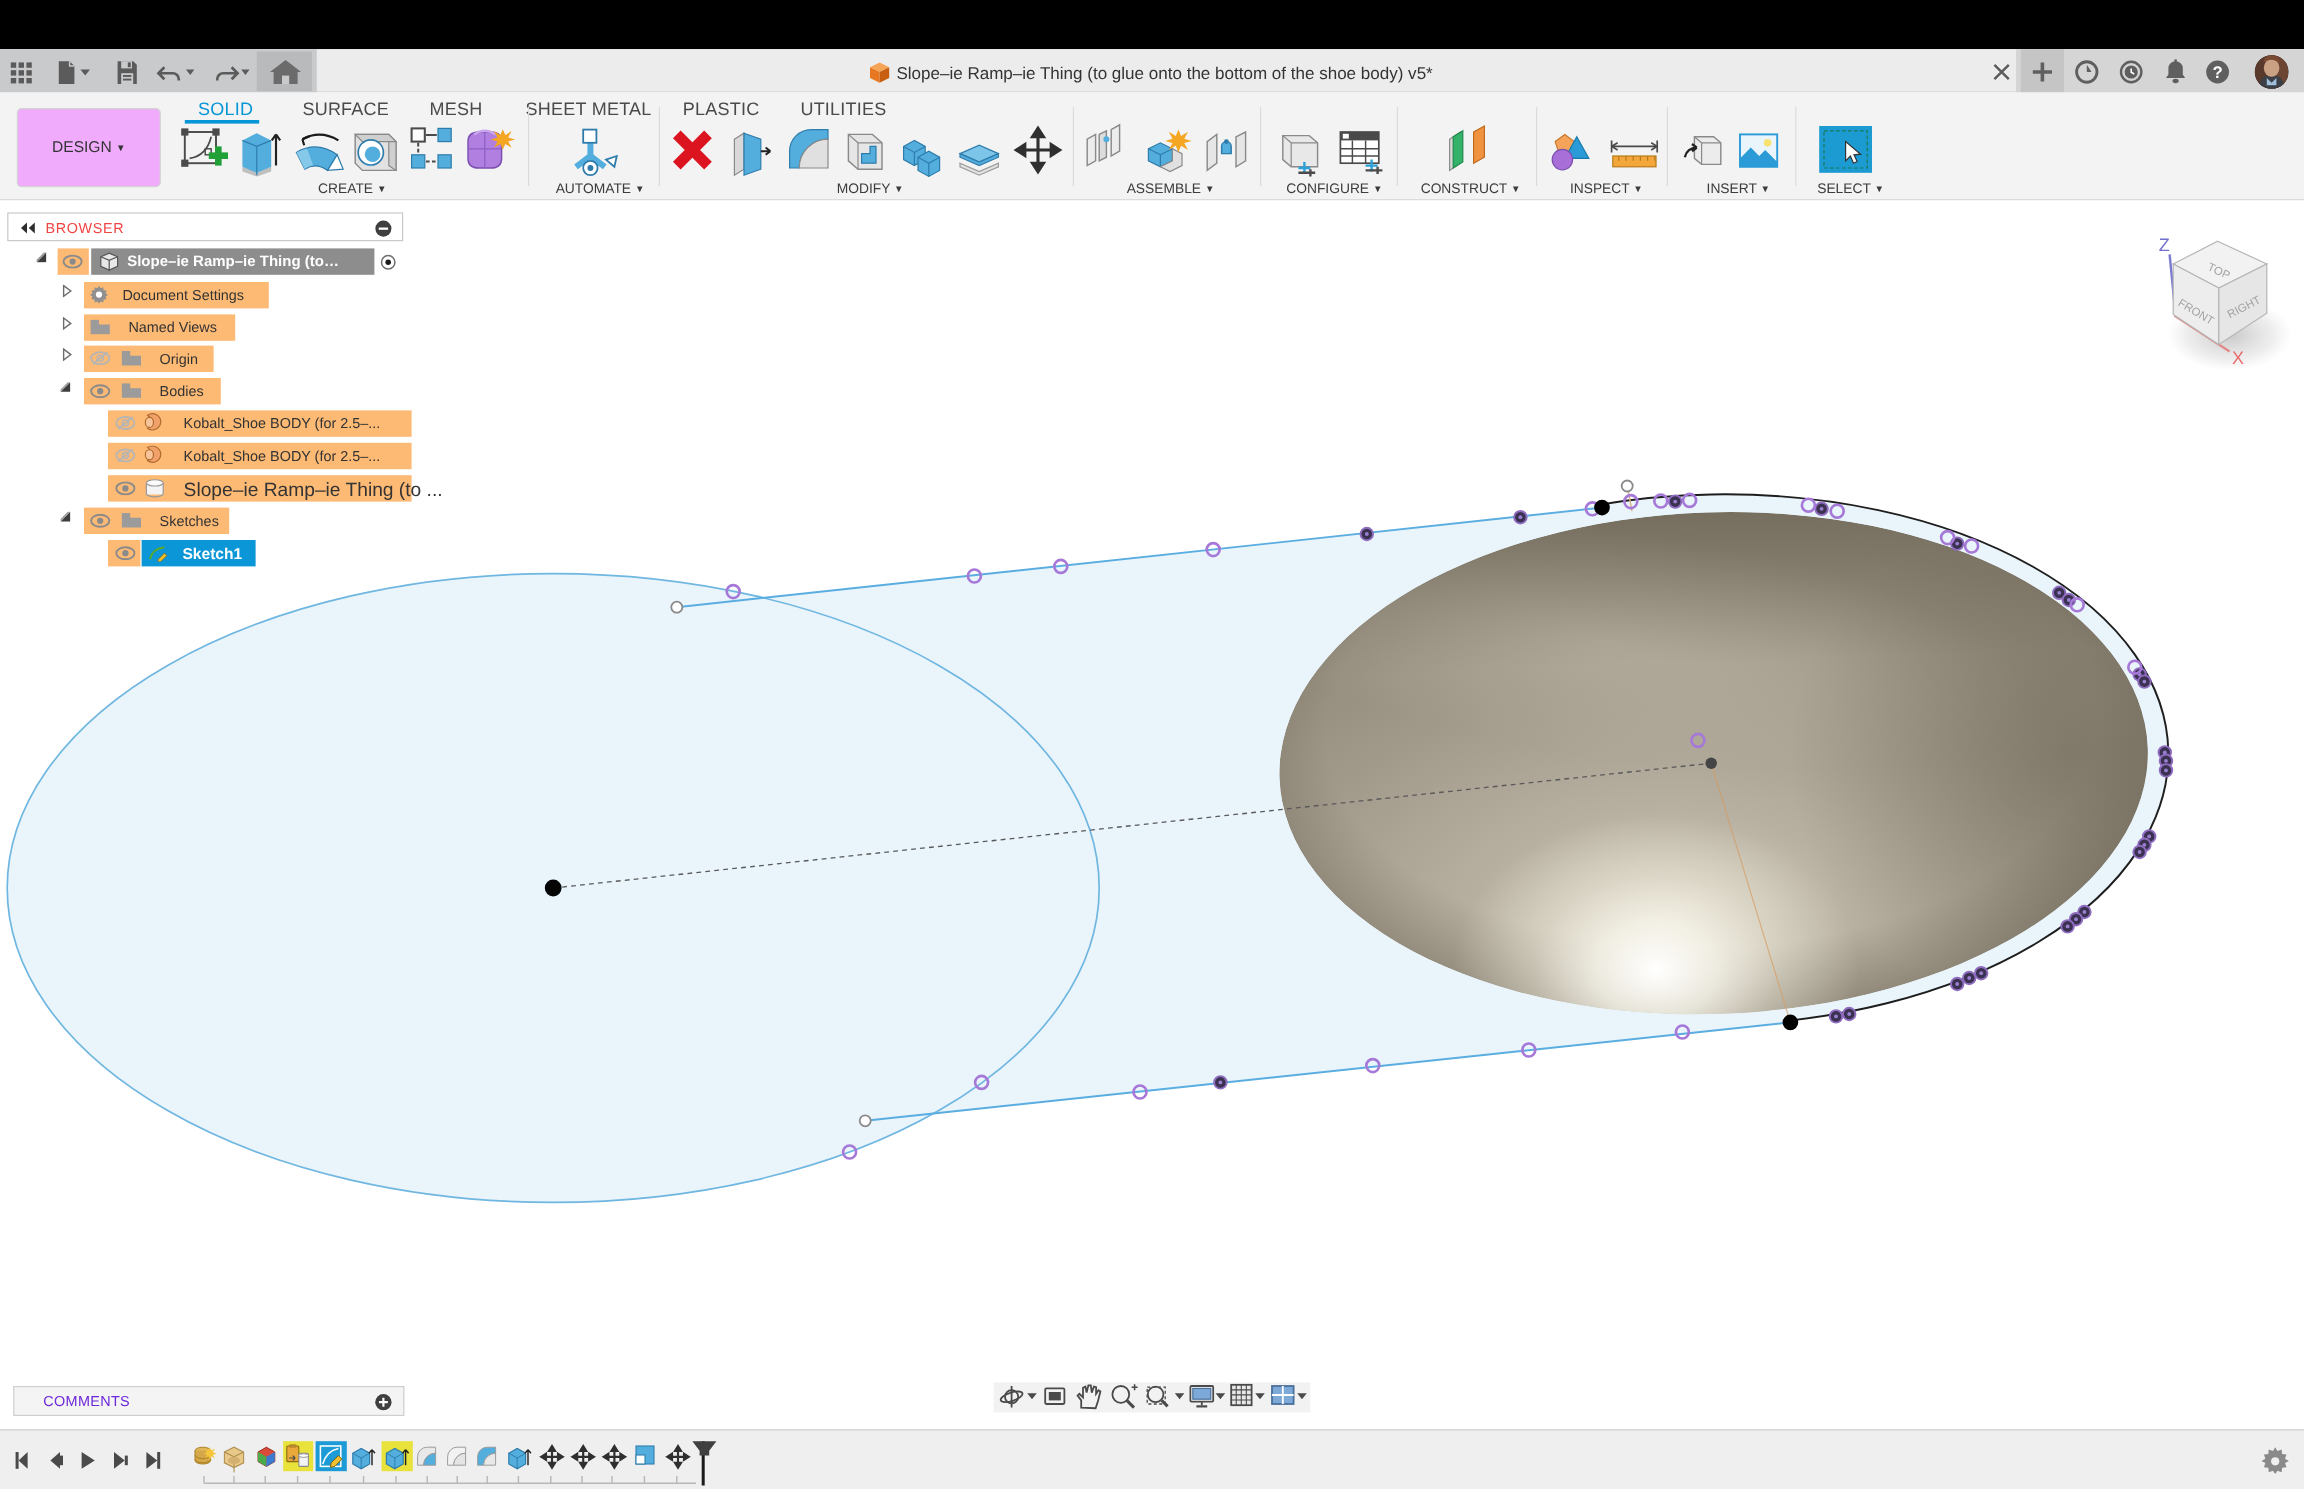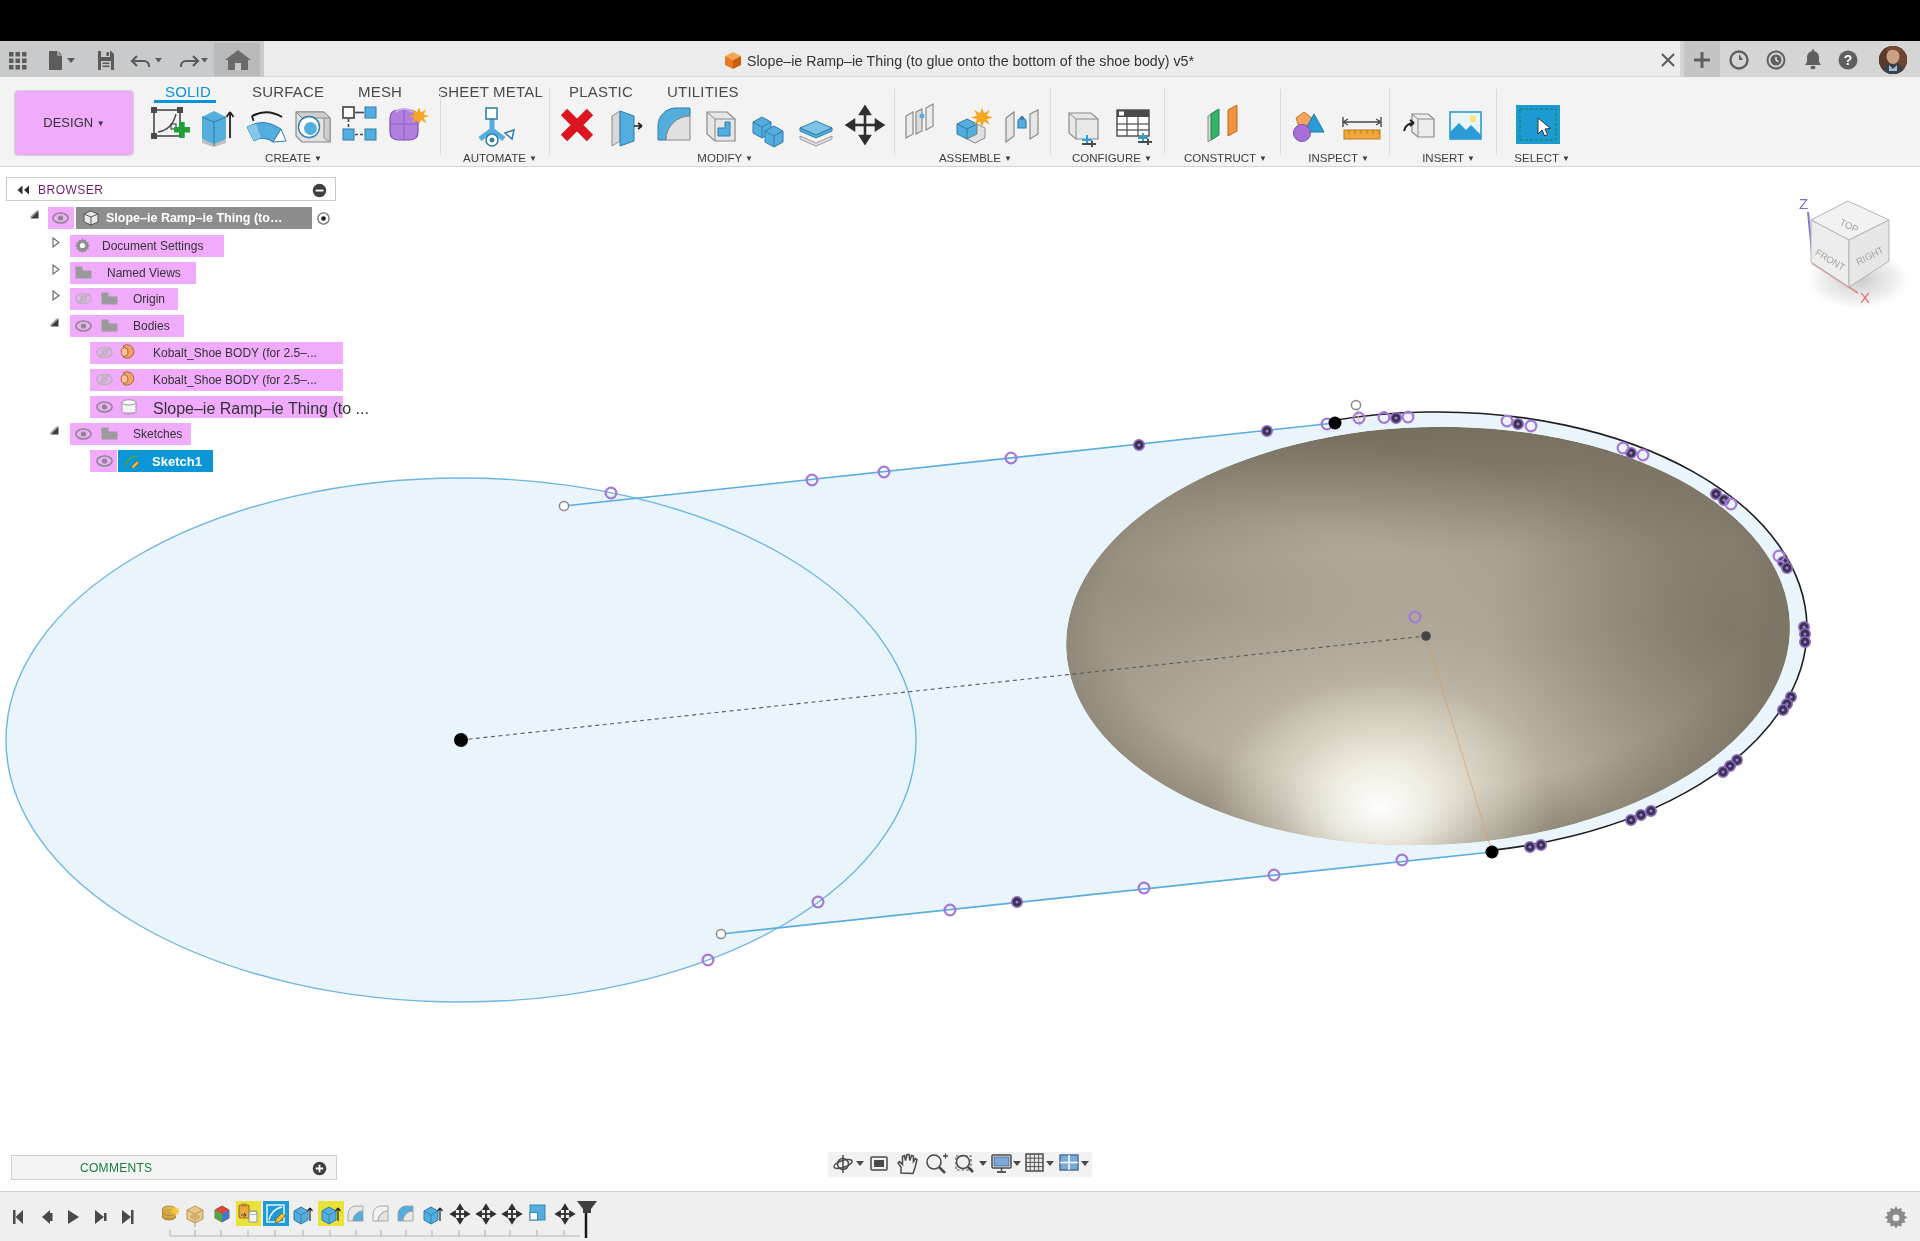--- a/index.html
+++ b/index.html
@@ -14,25 +14,25 @@
 .tab { position:absolute; top:6px; font-size:15px; color:#4a4a4a; letter-spacing:0.2px; }
 .tabactive { color:#0696d7; }
 #tabline { left:154px; top:23px; width:62px; height:3px; background:#0696d7; }
 #designbtn { left:14px; top:13px; width:120px; height:66px; background:#f0abfc; border:1px solid #d2d2d2; border-radius:4px; text-align:center; line-height:64px; font-size:13px; color:#333; }
 .gsep { position:absolute; top:12px; width:1px; height:66px; background:#dcdcdc; }
 .glabel { position:absolute; top:75px; font-size:11.5px; color:#3c3c3c; white-space:nowrap; text-align:right; }
 .caret { font-size:8px; vertical-align:1px; }
 #canvas { left:0; top:167px; width:1920px; height:1024px; background:#fff; }
 #browser { left:6px; top:10px; width:330px; }
 #bheader { position:absolute; left:0px; top:0px; width:330px; height:24px; background:#fff; border:1px solid #c9c9c9; }
-#bheader span.t { position:absolute; left:31px; top:5px; font-size:12px; color:#701a75; letter-spacing:0.5px; }
-.chip { position:absolute; background:#f0abfc; height:22px;text-decoration:underline; }
+#bheader span.t { position:absolute; left:31px; top:5px; font-size:12px; color:#ef4444; letter-spacing:0.5px; }
+.chip { position:absolute; background:#fdba74; height:22px;text-decoration:underline; }
 #timeline { left:0; top:1191px; width:1920px; height:50px; background:#efefef; border-top:1px solid #d0d0d0; }
 #comments { left:11px; top:988px; width:326px; height:25px; background:#f4f4f4; border:1px solid #cfcfcf; }
-#comments span { position:absolute; left:24px; top:5px; font-size:12px; color:#15803d; letter-spacing:0.3px;margin-left:44px; }
+#comments span { position:absolute; left:24px; top:5px; font-size:12px; color:#6d28d9; letter-spacing:0.3px; }
 #navbar { left:828px; top:985px; width:264px; height:25px; background:#f2f2f2; }
 </style>
 </head>
 <body>
 <div class="abs" id="blackbar"></div>
 
 <div class="abs" id="titlebar">
   <div class="abs" id="qat"></div>
   <div class="abs" id="homebtn"></div>
   <div class="abs" style="left:1680px;top:0;width:240px;height:36px;background:#d5d5d6"></div>

